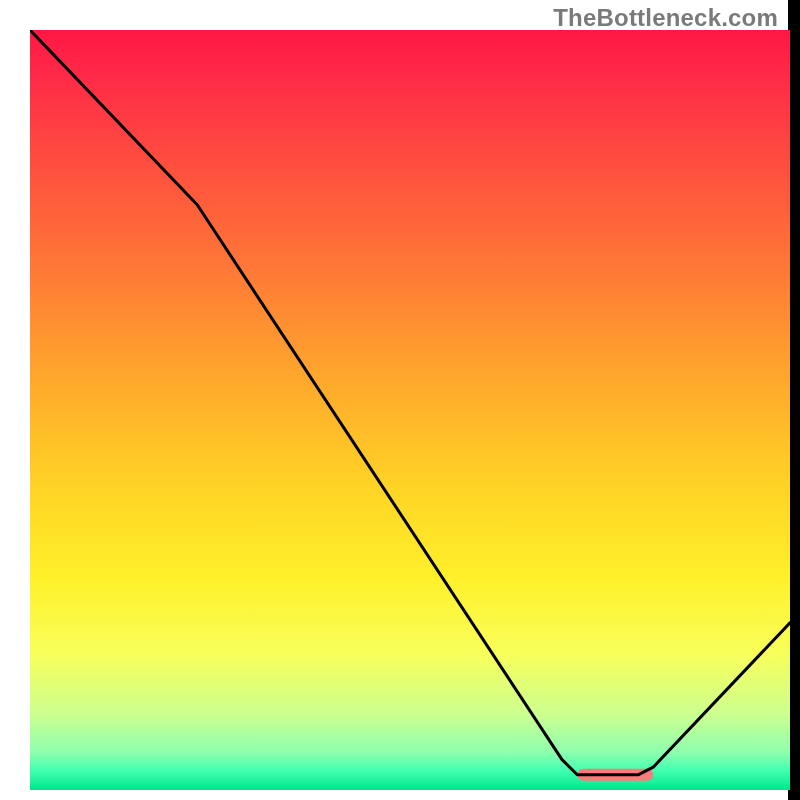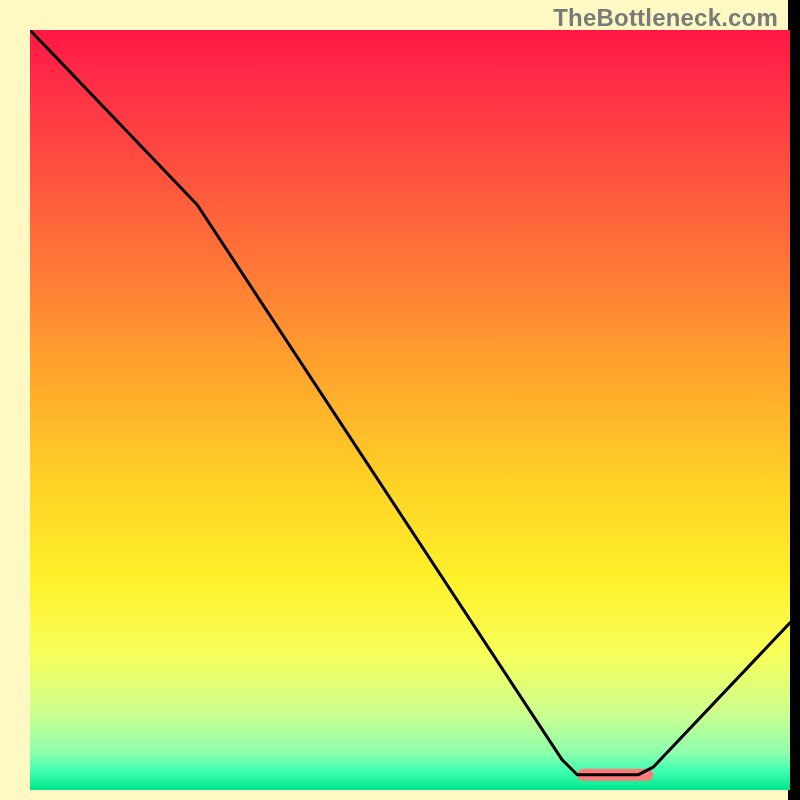--- a/index.html
+++ b/index.html
@@ -7,21 +7,21 @@
     padding: 0;
     width: 800px;
     height: 800px;
     background: #000;
     font-family: Arial, Helvetica, sans-serif;
   }
   .frame {
     position: relative;
     width: 788px;
     height: 800px;
-    background: #fef9c3;
+    background: #ffffff;
   }
   .watermark {
     position: absolute;
     top: 4px;
     right: 10px;
     color: #7a7a7a;
     font-size: 24px;
     font-weight: bold;
     letter-spacing: 0.2px;
     z-index: 3;

